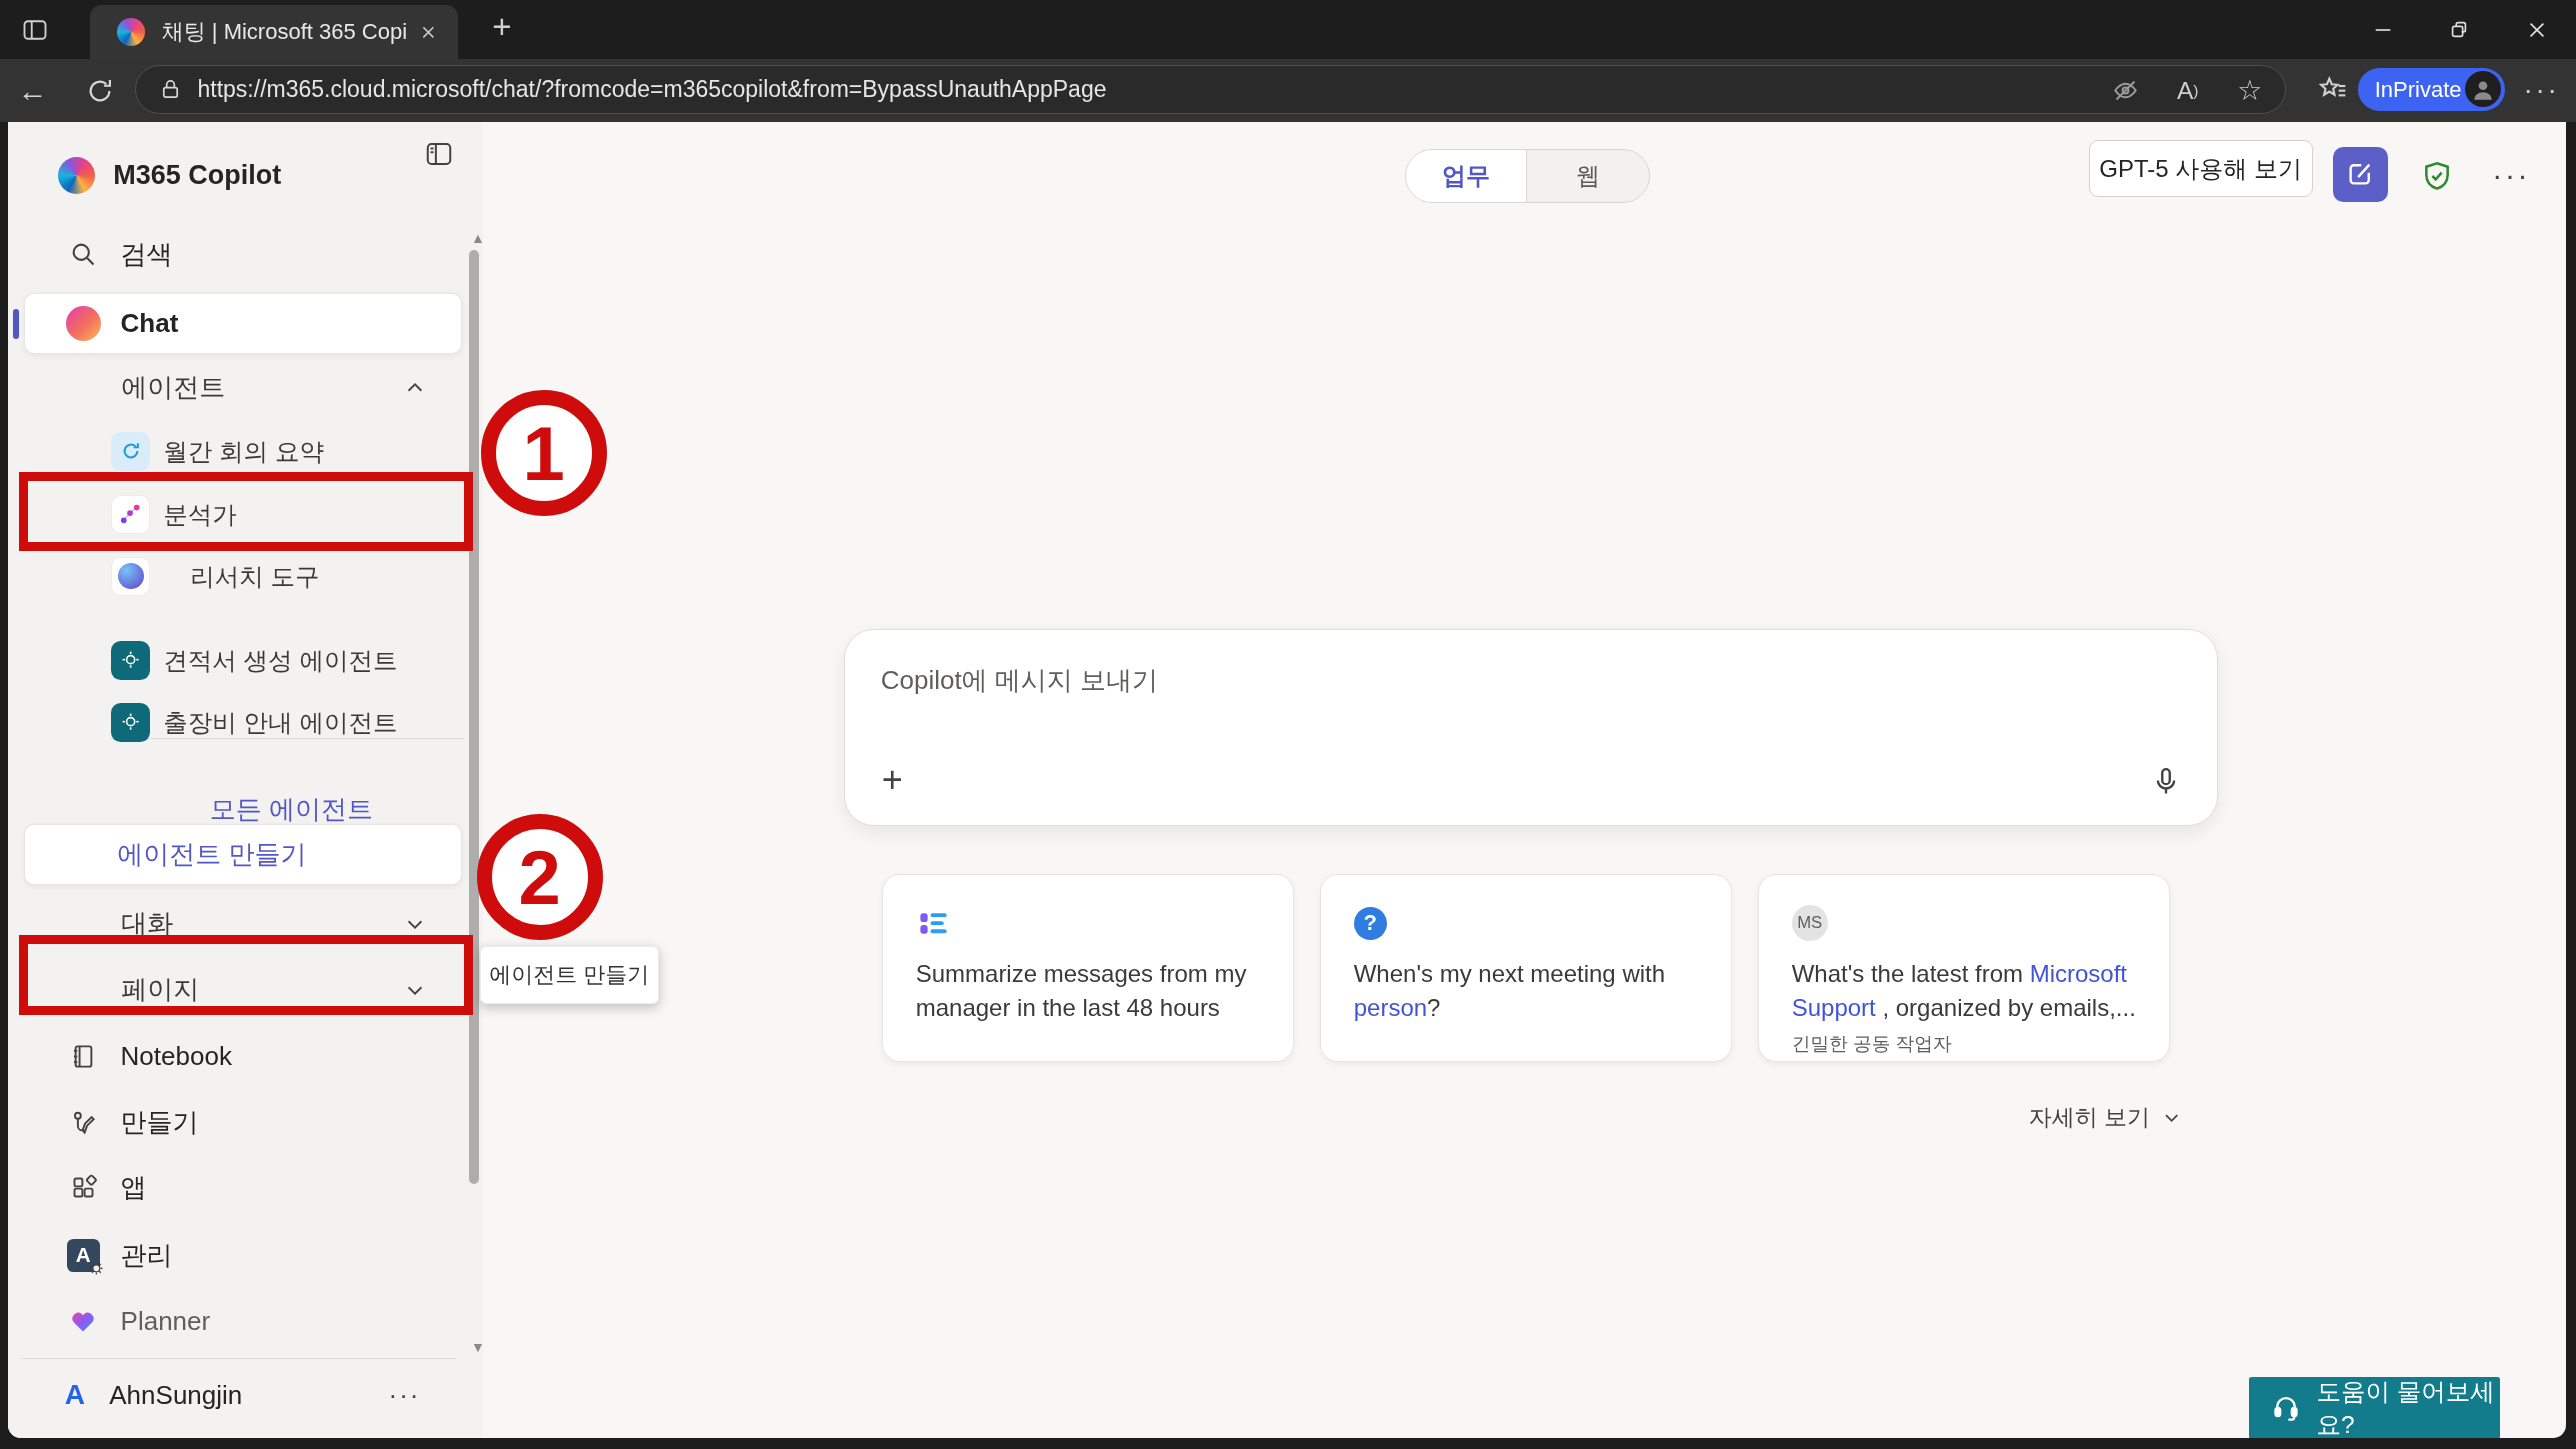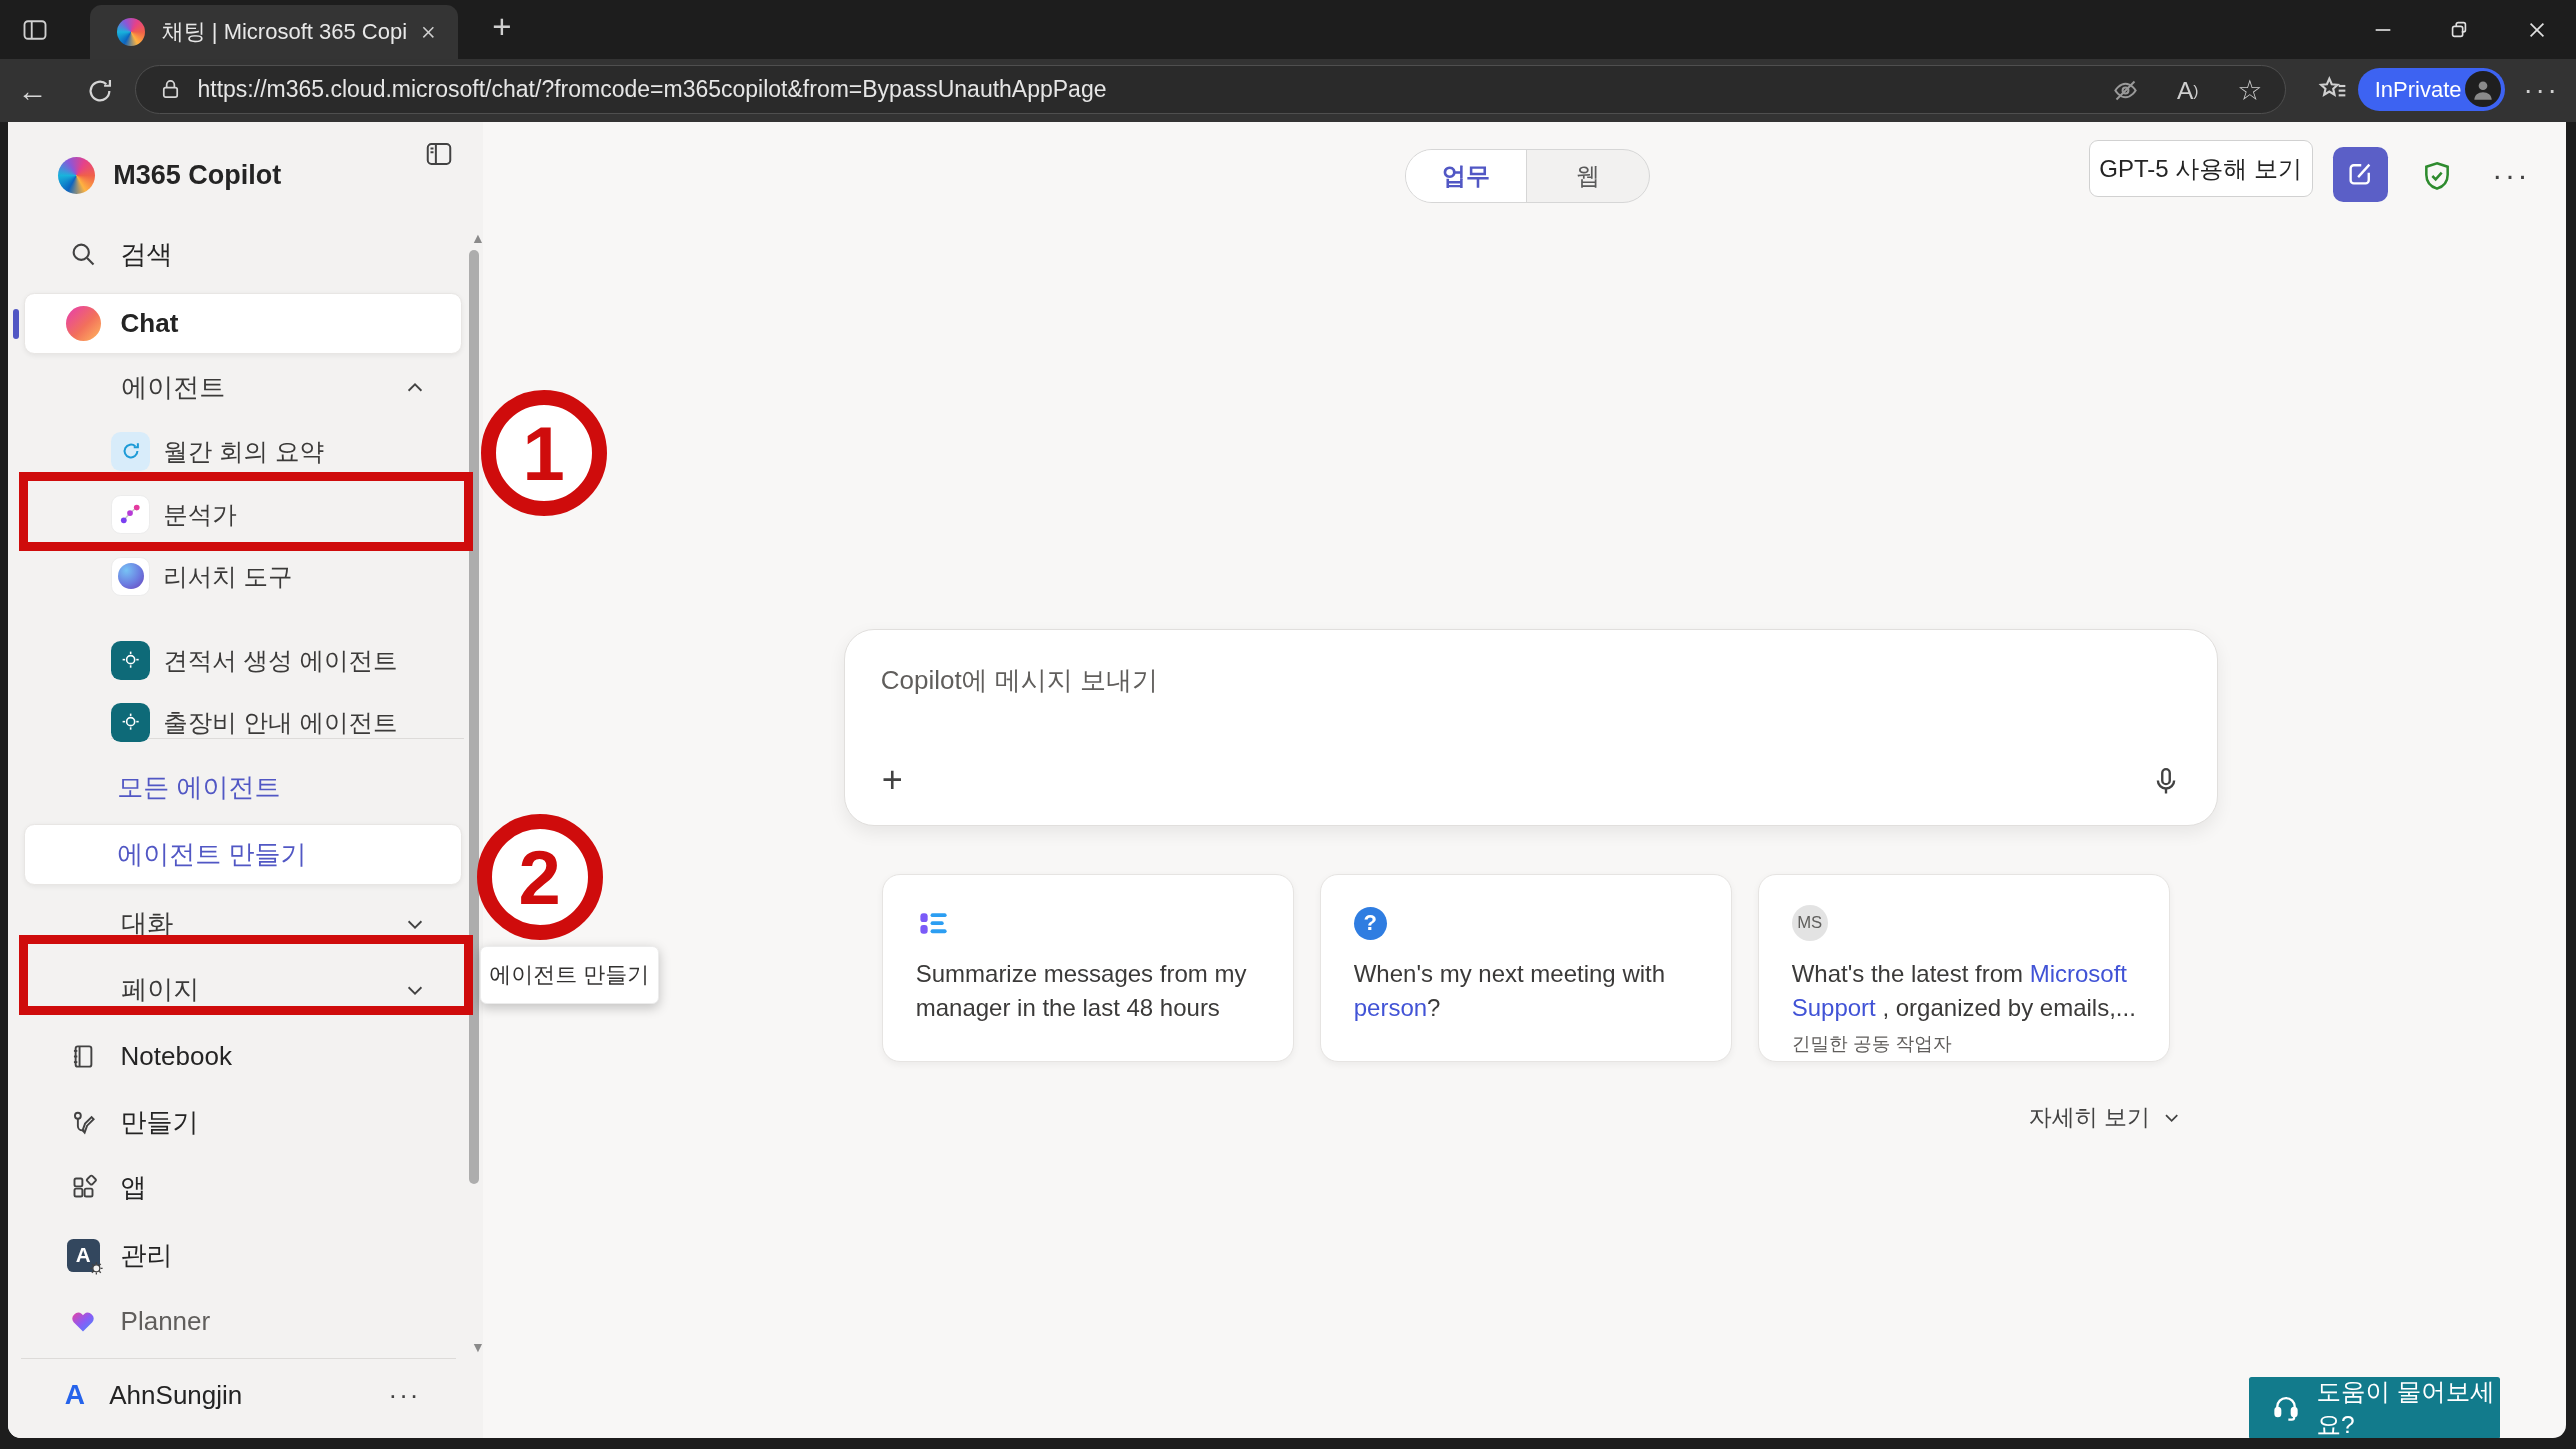--- a/index.html
+++ b/index.html
@@ -269,21 +269,21 @@
           <svg width="23" height="23" viewBox="0 0 24 24">
               <polyline points="5,18 11,11 18,5" fill="none" stroke="#c9c9c9" stroke-width="1.6"></polyline>
               <circle cx="5" cy="18" r="3" fill="#7a3ff0"></circle>
               <circle cx="11.5" cy="10.5" r="3" fill="#b63bd6"></circle>
               <circle cx="18.5" cy="4.8" r="3" fill="#e43a9e"></circle>
             </svg>
         </span>
         <span>분석가</span>
       </div>
 
-      <div class="srow subrow" style="top:423px;">
+      <div class="srow subrow" style="top:423px;gap:27px;">
         <span class="ricon agent-sq agent-white">
             <span class="sphere"></span>
           </span>
         <span>리서치 도구</span>
       </div>
 
       <div id="sb-divider1"></div>
 
       <div class="srow subrow" style="top:507px;">
         <span class="ricon agent-sq agent-teal">
@@ -304,21 +304,21 @@
               <circle cx="12" cy="12" r="5"></circle>
               <line x1="12" y1="2" x2="12" y2="5"></line>
               <line x1="12" y1="19" x2="12" y2="22"></line>
               <line x1="2" y1="12" x2="5" y2="12"></line>
               <line x1="19" y1="12" x2="22" y2="12"></line>
             </svg>
         </span>
         <span>출장비 안내 에이전트</span>
       </div>
 
-      <div class="srow" style="top:634px; padding-left:98px;">
+      <div class="srow" style="top:656px; padding-left:98px;justify-content:center;">
         <span class="linkish">모든 에이전트</span>
       </div>
 
       <div id="create-agent-pill"></div>
       <div class="srow" style="top:701px; padding-left:98px; z-index:2;">
         <span class="linkish">에이전트 만들기</span>
       </div>
 
       <div class="srow hdr-row" style="top:770px; color:#3b3a39;text-align:center;">
         <span>대화</span>

